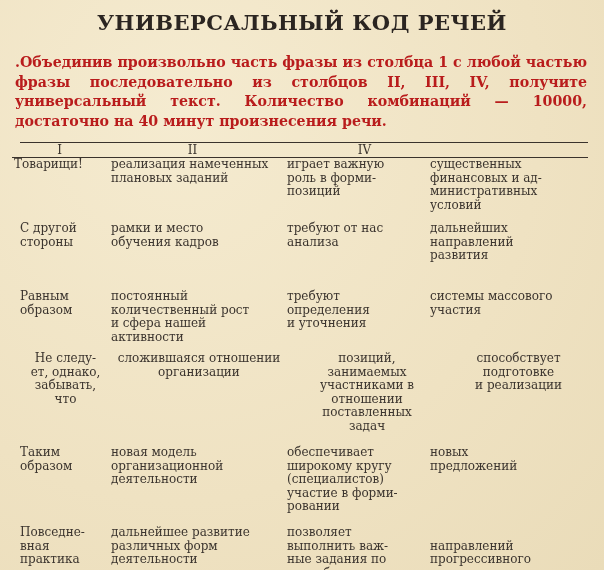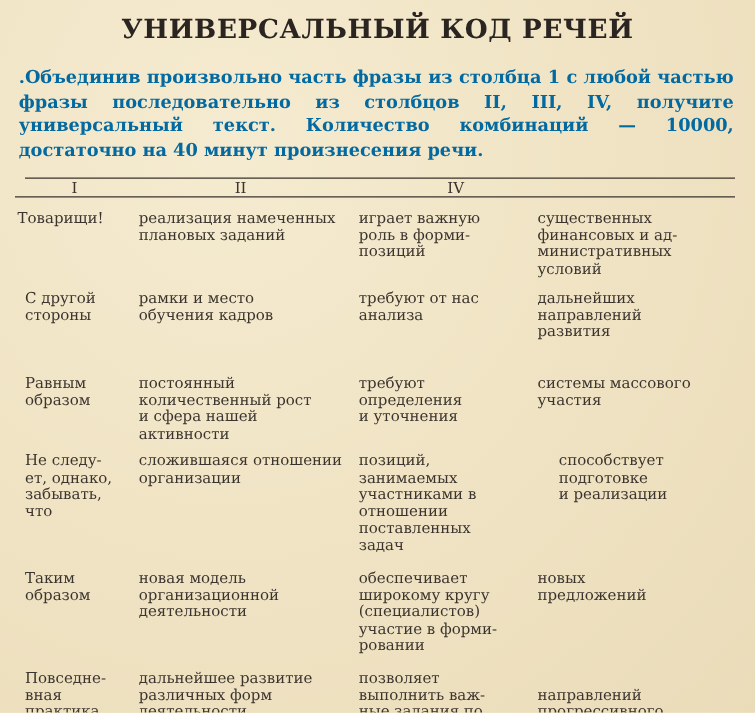--- a/index.html
+++ b/index.html
@@ -34,21 +34,21 @@
     }
     .intro {
       position: absolute;
       left: 15px;
       top: 53px;
       width: 572px;
       font-size: 14.2px;
       font-weight: bold;
       line-height: 19.5px;
       text-align: justify;
-      color: #0369a1;
+      color: #b91c1c;
     }
     .table-wrap {
       position: absolute;
       left: 12px;
       top: 142px;
       width: 578px;
     }
     .rule-top {
       height: 0;
       border-top: 1.5px solid #3a332c;
@@ -81,24 +81,24 @@
       text-align: center;
     }
     .head-row .c1 { padding-left: 4px; }
     .cell {
       white-space: pre-line;
     }
     .row .c1 { padding-left: 8px; box-sizing: border-box; width: 99px; }
     .row .c2 { width: 176px; }
     .row .c3 { width: 143px; }
     .row .c4 { width: 160px; }
-    .row.r0 { margin-top: 10px; height: 64px; }
+    .row.r0 { margin-top: 0; height: 64px; }
     .row.r1 { height: 68px; }
     .row.r2 { height: 62px; }
-    .row.r3 { height: 94px; }
+    .row.r3 { height: 94px; text-align: center; }
     .row.r4 { height: 80px; }
     .row.r5 { height: 80px; }
     .row .c1.first { padding-left: 2px; }
   </style>
 </head>
 <body>
 
 <div class="page">
   <div class="title">УНИВЕРСАЛЬНЫЙ КОД РЕЧЕЙ</div>
   <div class="intro">.Объединив произвольно часть фразы из столбца 1 с любой частью фразы последовательно из столбцов II, III, IV, получите универсальный текст. Количество комбинаций — 10000, достаточно на 40 минут произнесения речи.</div>

